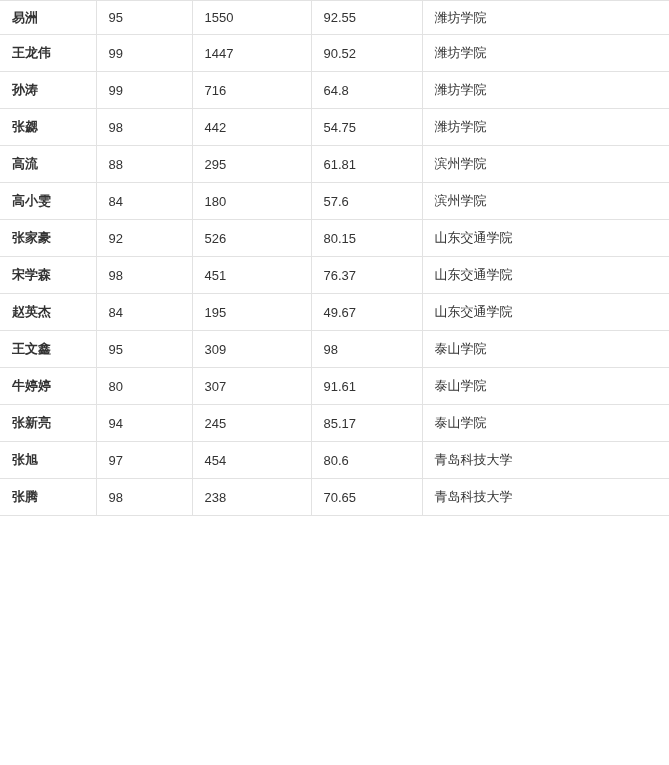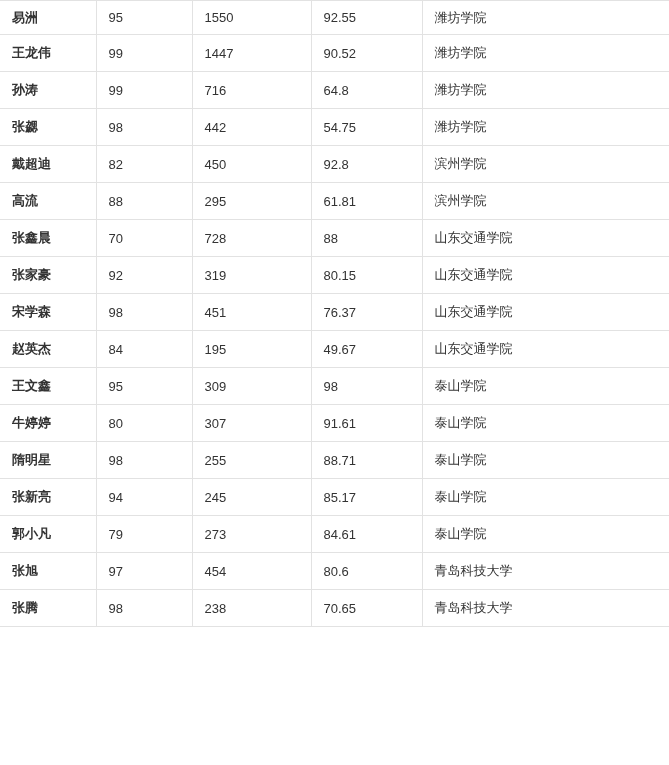--- a/index.html
+++ b/index.html
@@ -75,44 +75,37 @@
         <td>潍坊学院</td>
       </tr>
       <tr>
         <td>张勰</td>
         <td>98</td>
         <td>442</td>
         <td>54.75</td>
         <td>潍坊学院</td>
       </tr>
       <tr>
-        <td>戴超迪</td>
-        <td>82</td>
-        <td>450</td>
-        <td>92.8</td>
-        <td>滨州学院</td>
-      </tr>
-      <tr>
         <td>高流</td>
         <td>88</td>
         <td>295</td>
         <td>61.81</td>
         <td>滨州学院</td>
       </tr>
       <tr>
-        <td>张鑫晨</td>
-        <td>70</td>
-        <td>728</td>
-        <td>88</td>
-        <td>山东交通学院</td>
+        <td>高小雯</td>
+        <td>84</td>
+        <td>180</td>
+        <td>57.6</td>
+        <td>滨州学院</td>
       </tr>
       <tr>
         <td>张家豪</td>
         <td>92</td>
-        <td>319</td>
+        <td>526</td>
         <td>80.15</td>
         <td>山东交通学院</td>
       </tr>
       <tr>
         <td>宋学森</td>
         <td>98</td>
         <td>451</td>
         <td>76.37</td>
         <td>山东交通学院</td>
       </tr>
@@ -131,38 +124,24 @@
         <td>泰山学院</td>
       </tr>
       <tr>
         <td>牛婷婷</td>
         <td>80</td>
         <td>307</td>
         <td>91.61</td>
         <td>泰山学院</td>
       </tr>
       <tr>
-        <td>隋明星</td>
-        <td>98</td>
-        <td>255</td>
-        <td>88.71</td>
-        <td>泰山学院</td>
-      </tr>
-      <tr>
         <td>张新亮</td>
         <td>94</td>
         <td>245</td>
         <td>85.17</td>
-        <td>泰山学院</td>
-      </tr>
-      <tr>
-        <td>郭小凡</td>
-        <td>79</td>
-        <td>273</td>
-        <td>84.61</td>
         <td>泰山学院</td>
       </tr>
       <tr>
         <td>张旭</td>
         <td>97</td>
         <td>454</td>
         <td>80.6</td>
         <td>青岛科技大学</td>
       </tr>
       <tr>

